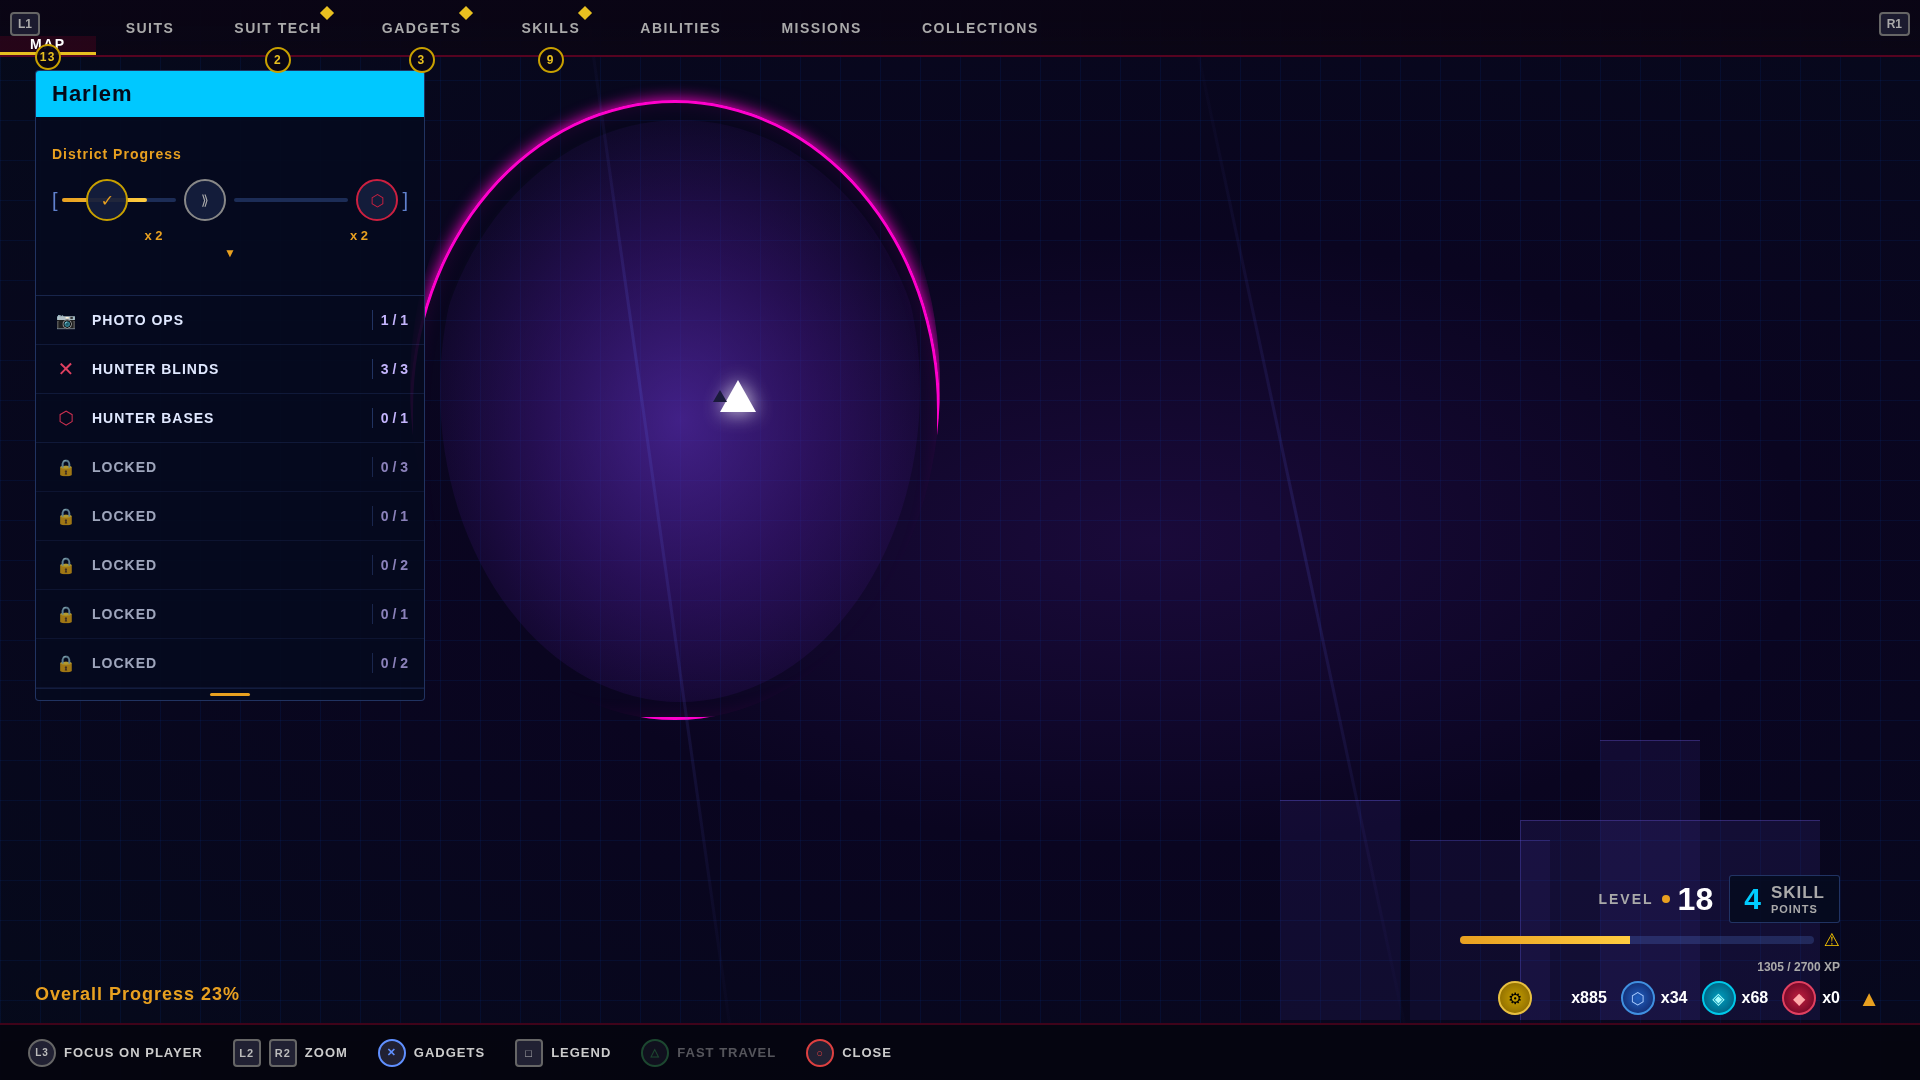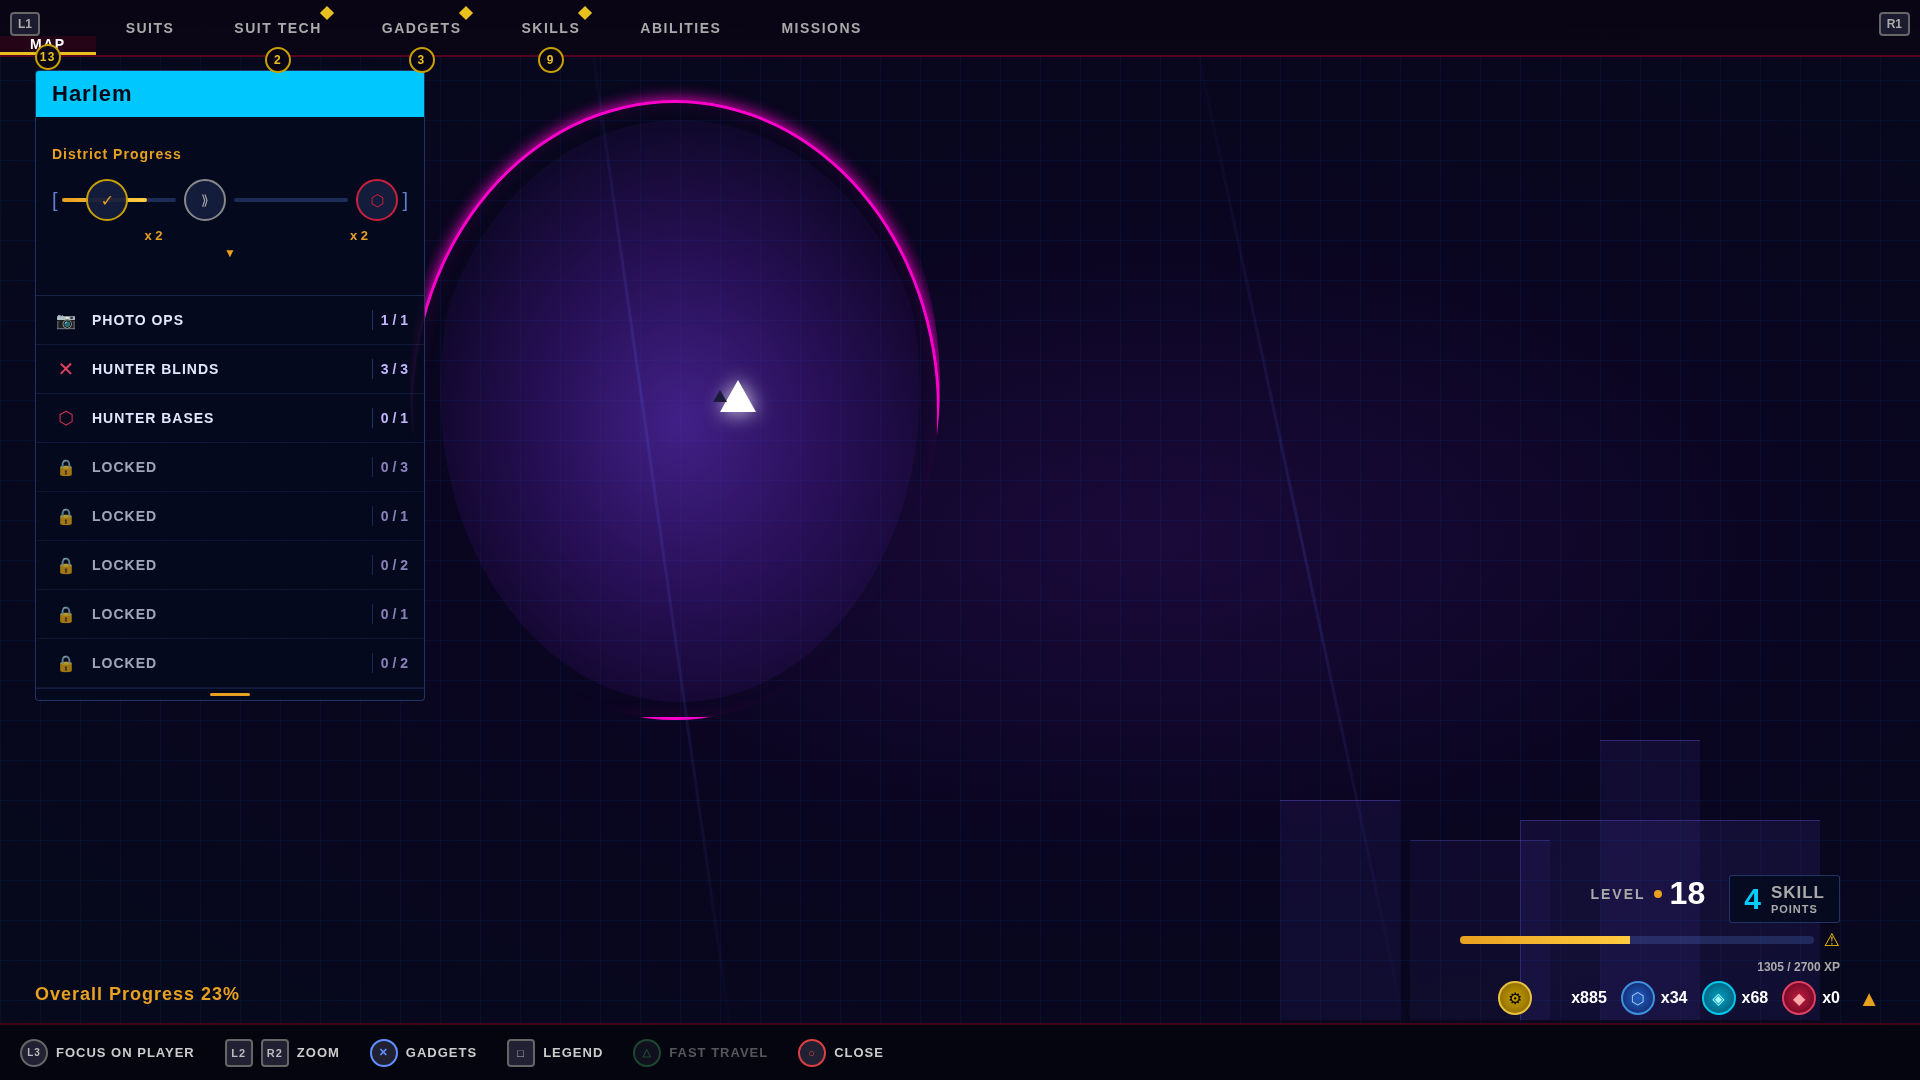--- a/index.html
+++ b/index.html
@@ -294,20 +294,21 @@
       background: rgba(40,40,60,0.8);
       padding: 0 4px;
     }
 
     .ctrl-btn.rect {
       border-radius: 4px;
     }
 
     .ctrl-btn.l3 {
       border-radius: 50%;
+      margin-left: 8px;
     }
 
     .ctrl-action.grayed {
       opacity: 0.4;
     }
 
     .panel-scroll-indicator {
       text-align: center;
       padding: 4px 0;
       border-top: 1px solid rgba(100,150,255,0.15);
@@ -374,20 +375,23 @@
   </div>
 
   <div class="nav-item">
     <span>ABILITIES</span>
   </div>
 
   <div class="nav-item">
     <span>MISSIONS</span>
   </div>
 
+  <div class="nav-item">
+    <span>COLLECTIONS</span>
+  </div>
 
 
   <div class="btn-r1">R1</div>
 </nav>
 
 <div class="side-panel">
   <div class="panel-header">Harlem</div>
 
   <div class="district-progress">
     <div class="district-label">District Progress</div>
@@ -497,21 +501,21 @@
 </div>
 
 <div class="overall-progress">
   <span>Overall Progress 23%</span>
 </div>
 
 <div style="position:absolute; right:40px; bottom:68px; z-index:50; color:#e8a020; font-size:22px;">▲</div>
 
 <div style="position:absolute; bottom:65px; right:80px; z-index:50; display:flex; flex-direction:column; align-items:flex-end; gap:6px;">
 
-  <div style="display:flex; align-items:flex-start; gap:24px;">
+  <div style="display:flex; align-items:center; gap:16px;">
     <div style="display:flex; align-items:center; gap:8px;">
       <span style="color:#aaa; font-size:14px; font-weight:600; letter-spacing:2px;">LEVEL</span>
       <div style="width:8px; height:8px; background:#e8a020; border-radius:50%;"></div>
       <span style="color:white; font-size:32px; font-weight:900;">18</span>
     </div>
 
     <div style="display:flex; align-items:center; gap:10px; background:rgba(5,10,30,0.85); border:1px solid rgba(100,150,255,0.3); padding:6px 14px; border-radius:3px;">
       <span style="color:#00ccff; font-size:30px; font-weight:900;">4</span>
       <div>
         <div style="color:#aaa; font-size:17px; font-weight:600; letter-spacing:1px;">SKILL</div>

